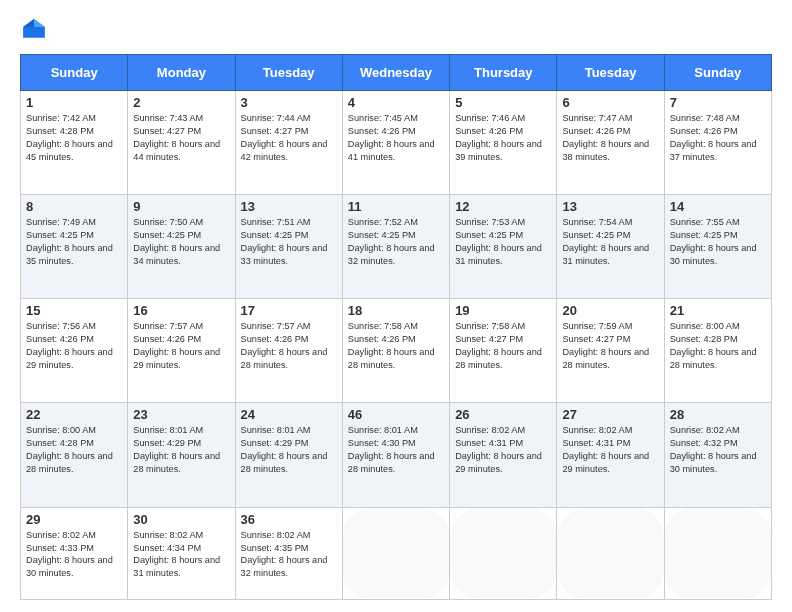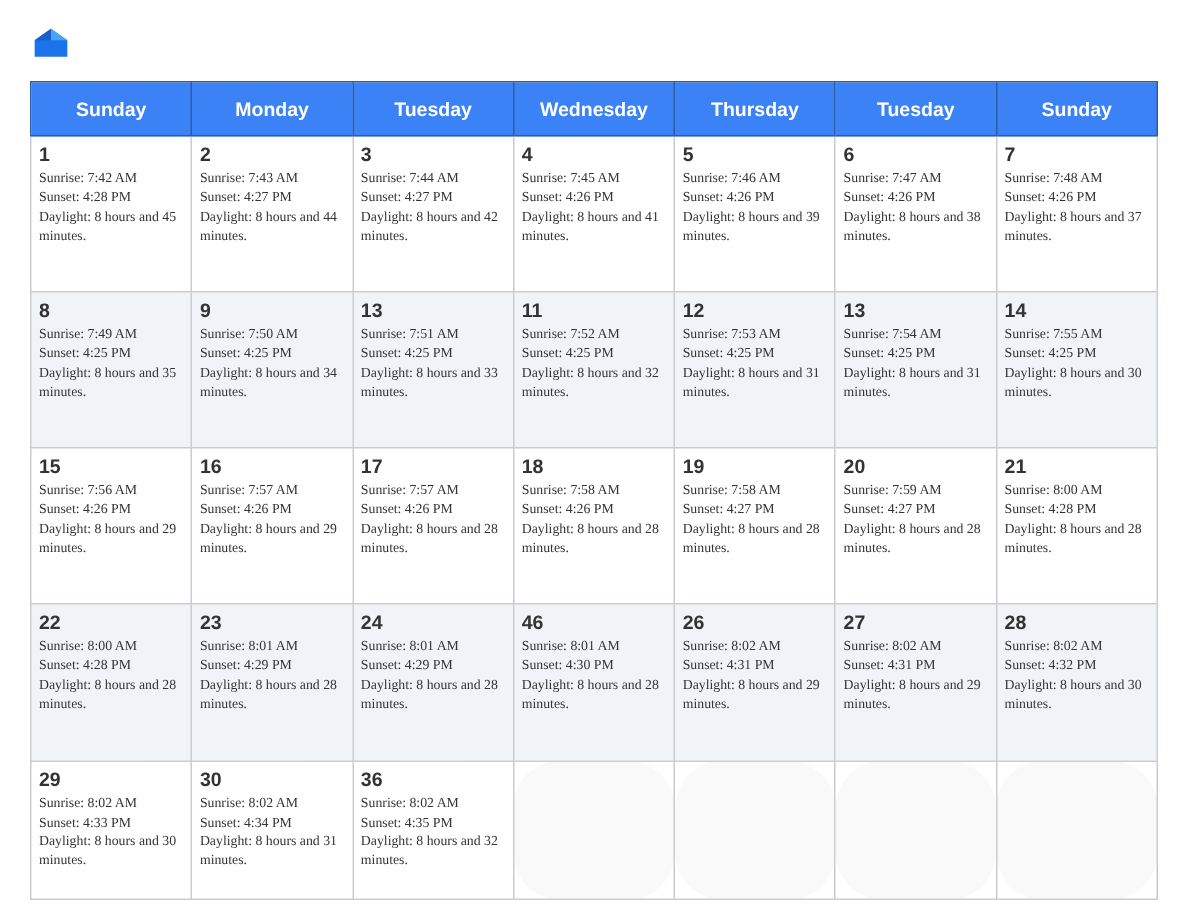--- a/index.html
+++ b/index.html
@@ -82,21 +82,20 @@
     .day-num {
       font-size: 13px;
       font-weight: bold;
       display: block;
       margin-bottom: 2px;
     }
     .cell-text {
       font-size: 9.2px;
       line-height: 1.4;
       color: #333;
-      font-family: Liberation Serif, serif;
     }
     .empty-cell {
       background: #f9f9f9 !important;
     }
     .last-row td {
       height: 78px;
       border-radius: 32px;
     }
   </style>
 </head>

